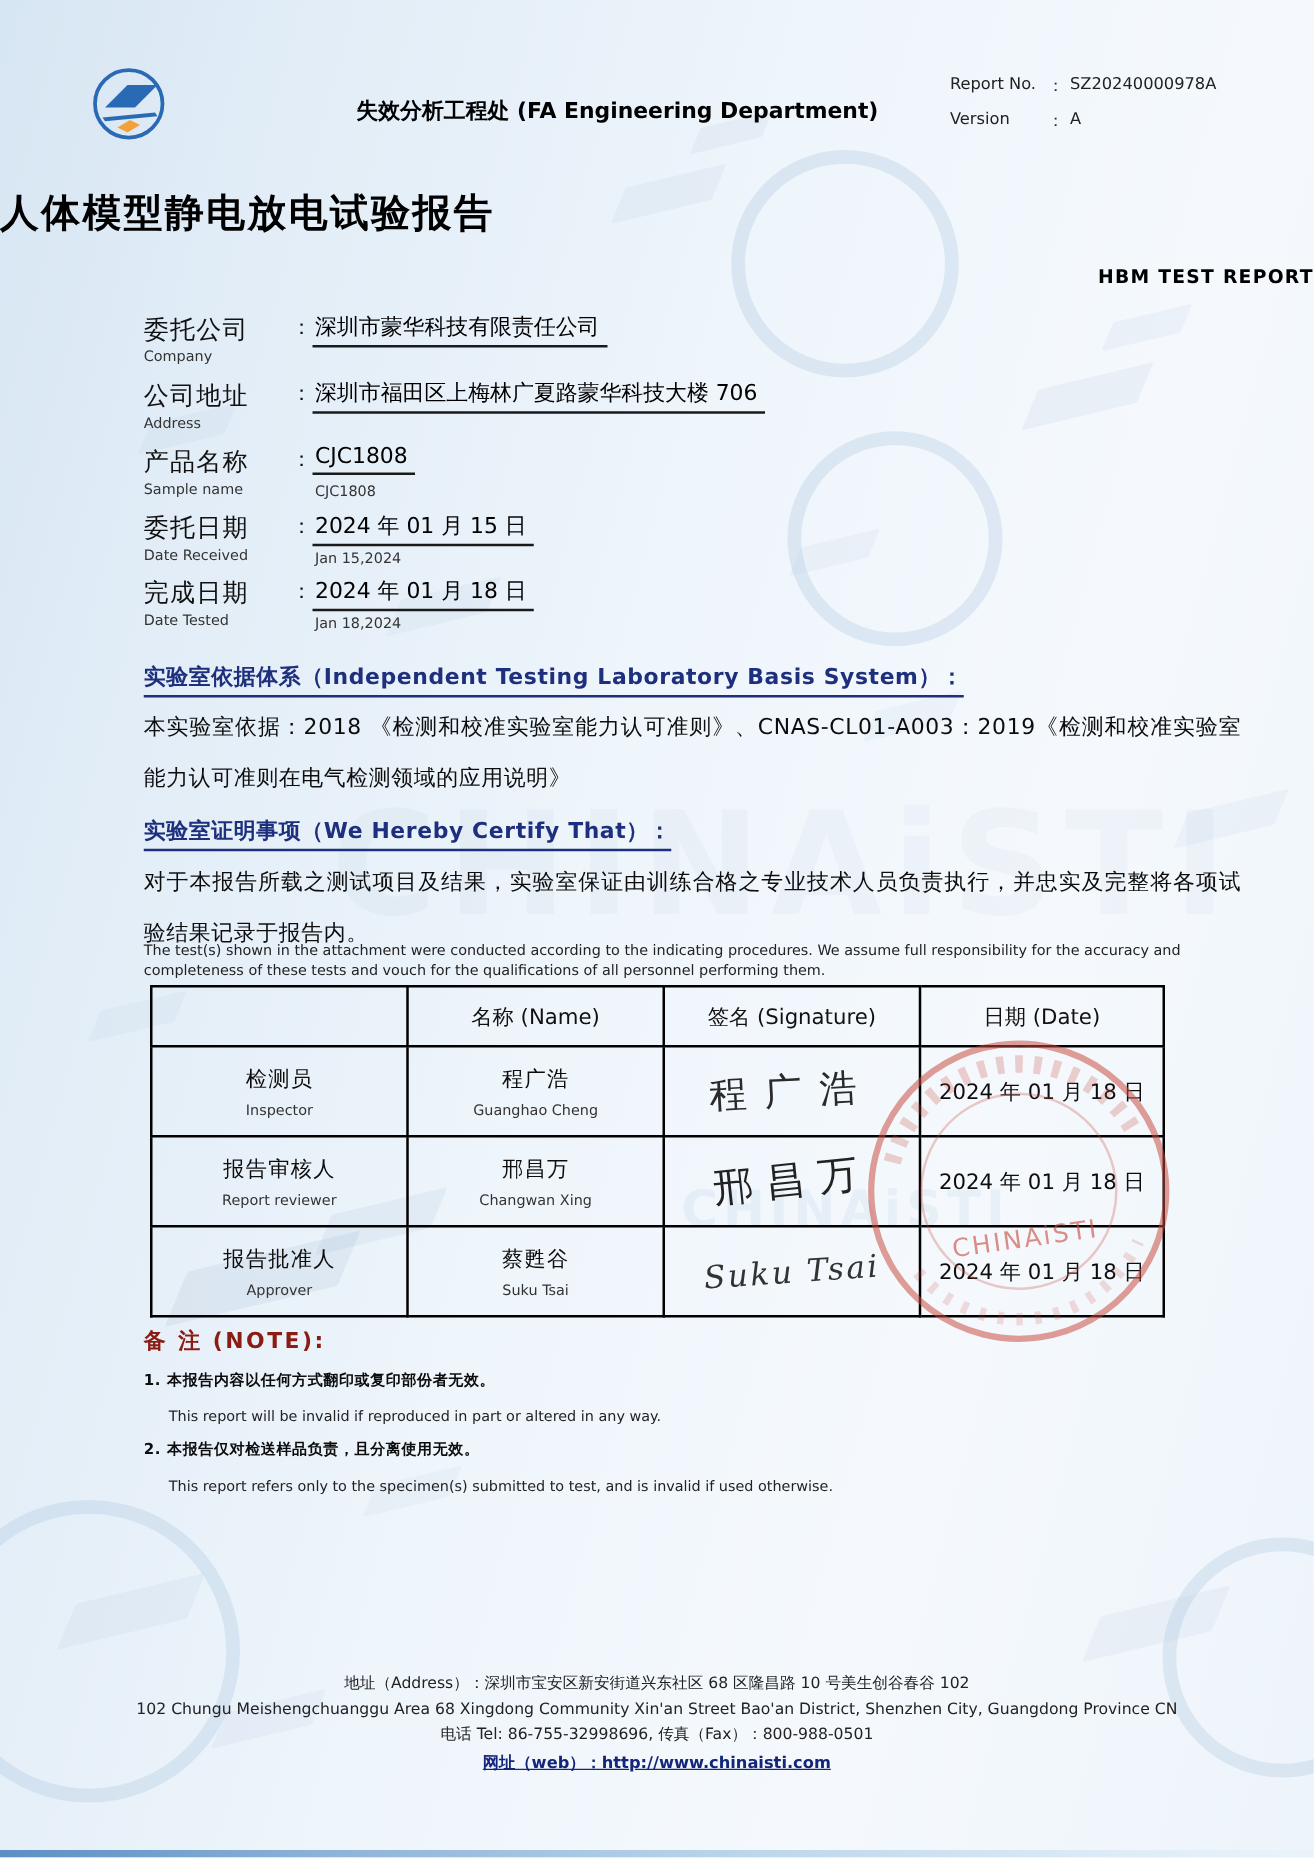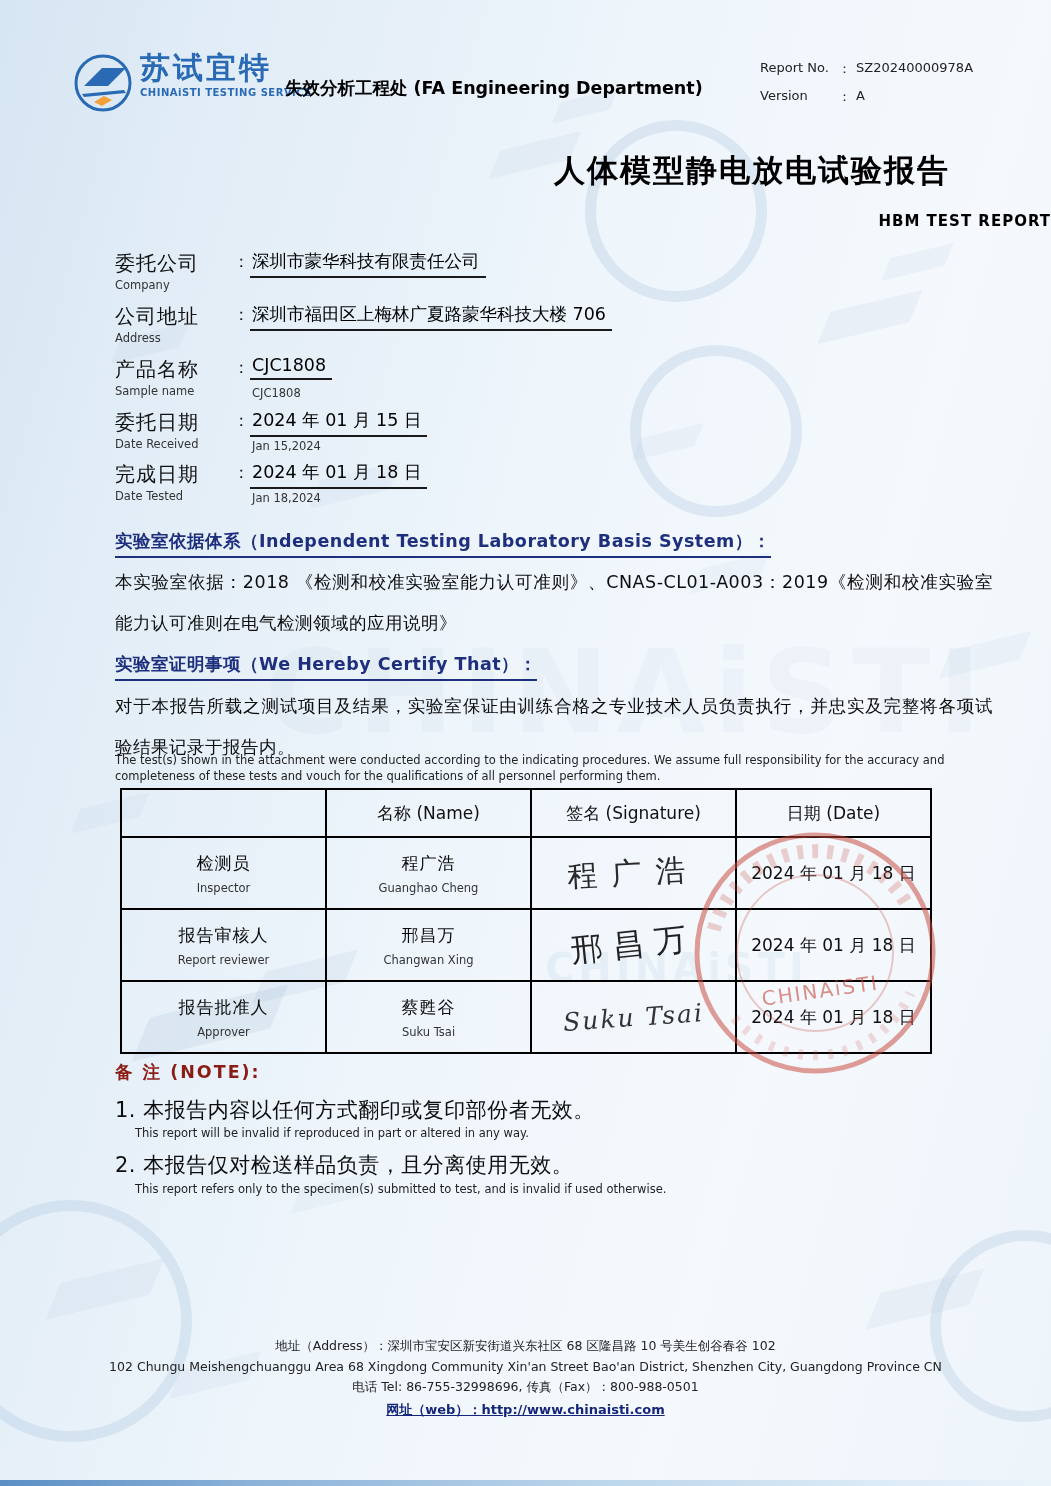--- a/index.html
+++ b/index.html
@@ -19,21 +19,21 @@
   .logo-txt{margin-left:6px;}
   .logo-cn{font-size:30px;font-weight:bold;color:#2a6ab5;letter-spacing:3px;line-height:32px;}
   .logo-en{font-size:10px;font-weight:bold;color:#2a6ab5;letter-spacing:.5px;margin-top:3px;}
   .dept{left:285px;top:76px;font-size:17.5px;font-weight:bold;color:#000;text-align:right;}
   .meta{left:760px;top:60px;font-size:13px;color:#222;}
   .meta .mrow{display:flex;margin-bottom:10px;}
   .meta .mlabel{width:78px;}
   .meta .mcolon{width:14px;}
   .meta .mval{margin-left:4px;}
   
-  .title-cn{left:0;top:150px;width:950px;text-align:right;font-size:31px;font-weight:bold;color:#000;letter-spacing:2px;}
+  .title-cn{left:0;top:150px;width:950px;text-align:left;font-size:31px;font-weight:bold;color:#000;letter-spacing:2px;}
   .title-en{left:0;top:212px;width:1051px;text-align:right;font-size:15px;font-weight:bold;color:#000;letter-spacing:1px;}
   
   .field{position:absolute;left:115px;width:880px;}
   .f-label{position:absolute;left:0;top:0;font-size:20px;color:#111;letter-spacing:1px;}
   .f-sub{position:absolute;left:0;top:28px;font-size:11.5px;color:#333;}
   .f-colon{position:absolute;left:118px;top:1px;font-size:16.5px;}
   .f-val{position:absolute;left:135px;top:-1px;font-size:17.5px;color:#000;border-bottom:2px solid #1a1a1a;padding:0 6px 3px 2px;white-space:nowrap;}
   .f-valsub{position:absolute;left:137px;top:30px;font-size:11.5px;color:#333;}
   
   .sec-head{position:absolute;left:115px;font-size:17.5px;font-weight:bold;color:#1e2f7d;border-bottom:2px solid #1e2f7d;padding-bottom:3px;letter-spacing:.5px;}
@@ -48,21 +48,21 @@
   .cell-cn{font-size:17px;color:#0d0d0d;letter-spacing:1px;}
   .cell-en{font-size:11.5px;color:#333;margin-top:6px;}
   .date-cell{font-size:17px;color:#0d0d0d;}
   .sig-cn{font-size:30px;color:#2a2a2a;letter-spacing:14px;transform:rotate(-3deg);font-weight:400;}
   .sig-cn2{font-size:32px;color:#222;letter-spacing:10px;transform:rotate(-6deg);}
   .sig-latin{font-family:"DejaVu Serif","Liberation Serif",serif;font-style:italic;font-size:25px;color:#333;transform:rotate(-4deg);letter-spacing:2px;}
   
   .stamp{left:688px;top:826px;width:254px;height:254px;transform:rotate(-8deg);opacity:.82;}
   
   .note-head{left:115px;top:1060px;font-size:17.5px;font-weight:bold;color:#8b1c14;letter-spacing:2px;position:absolute;}
-  .note-cn{position:absolute;left:115px;font-size:21px;color:#0d0d0d;letter-spacing:.5px;}
+  .note-cn{position:absolute;left:115px;font-size:12px;color:#0d0d0d;letter-spacing:.5px;font-weight:bold;}
   .note-en{position:absolute;left:135px;font-size:11.5px;color:#222;}
   
   .foot{position:absolute;left:0;width:1051px;text-align:center;color:#222;}
   .foot-cn{font-size:12.5px;}
   .foot-en{font-size:12.5px;}
   .foot-web a{color:#14267a;font-weight:bold;text-decoration:underline;font-size:13px;}
   .bottom-bar{position:absolute;left:0;bottom:0;width:1051px;height:6px;
     background:linear-gradient(90deg,#5b8fc4 0%,#8db3d9 25%,#b9d4ea 55%,#ddecf7 85%,#eaf3fa 100%);}
 </style>
 </head>
@@ -93,24 +93,20 @@
 
 <div class="abs logo">
   <span class="logo-mark">
     <svg width="62" height="62" viewBox="0 0 62 62">
       <circle cx="31" cy="31" r="27" fill="none" stroke="#2a6ab5" stroke-width="3"></circle>
       <polygon points="12,34 30,16 54,16 36,34" fill="#2a6ab5"></polygon>
       <polygon points="10,42 52,38 54,41 12,45" fill="#2a6ab5"></polygon>
       <polygon points="22,50 32,44 40,48 30,54" fill="#f2a13a"></polygon>
     </svg>
   </span>
-  <span class="logo-txt">
-    <div class="logo-cn">苏试宜特</div>
-    <div class="logo-en">CHINAiSTI TESTING SERVICE</div>
-  </span>
 </div>
 
 <div class="abs dept">失效分析工程处 (FA Engineering Department)</div>
 
 <div class="abs meta">
   <div class="mrow">
     <span class="mlabel">Report No.</span>
     <span class="mcolon">：</span>
     <span class="mval">SZ20240000978A</span>
   </div>

